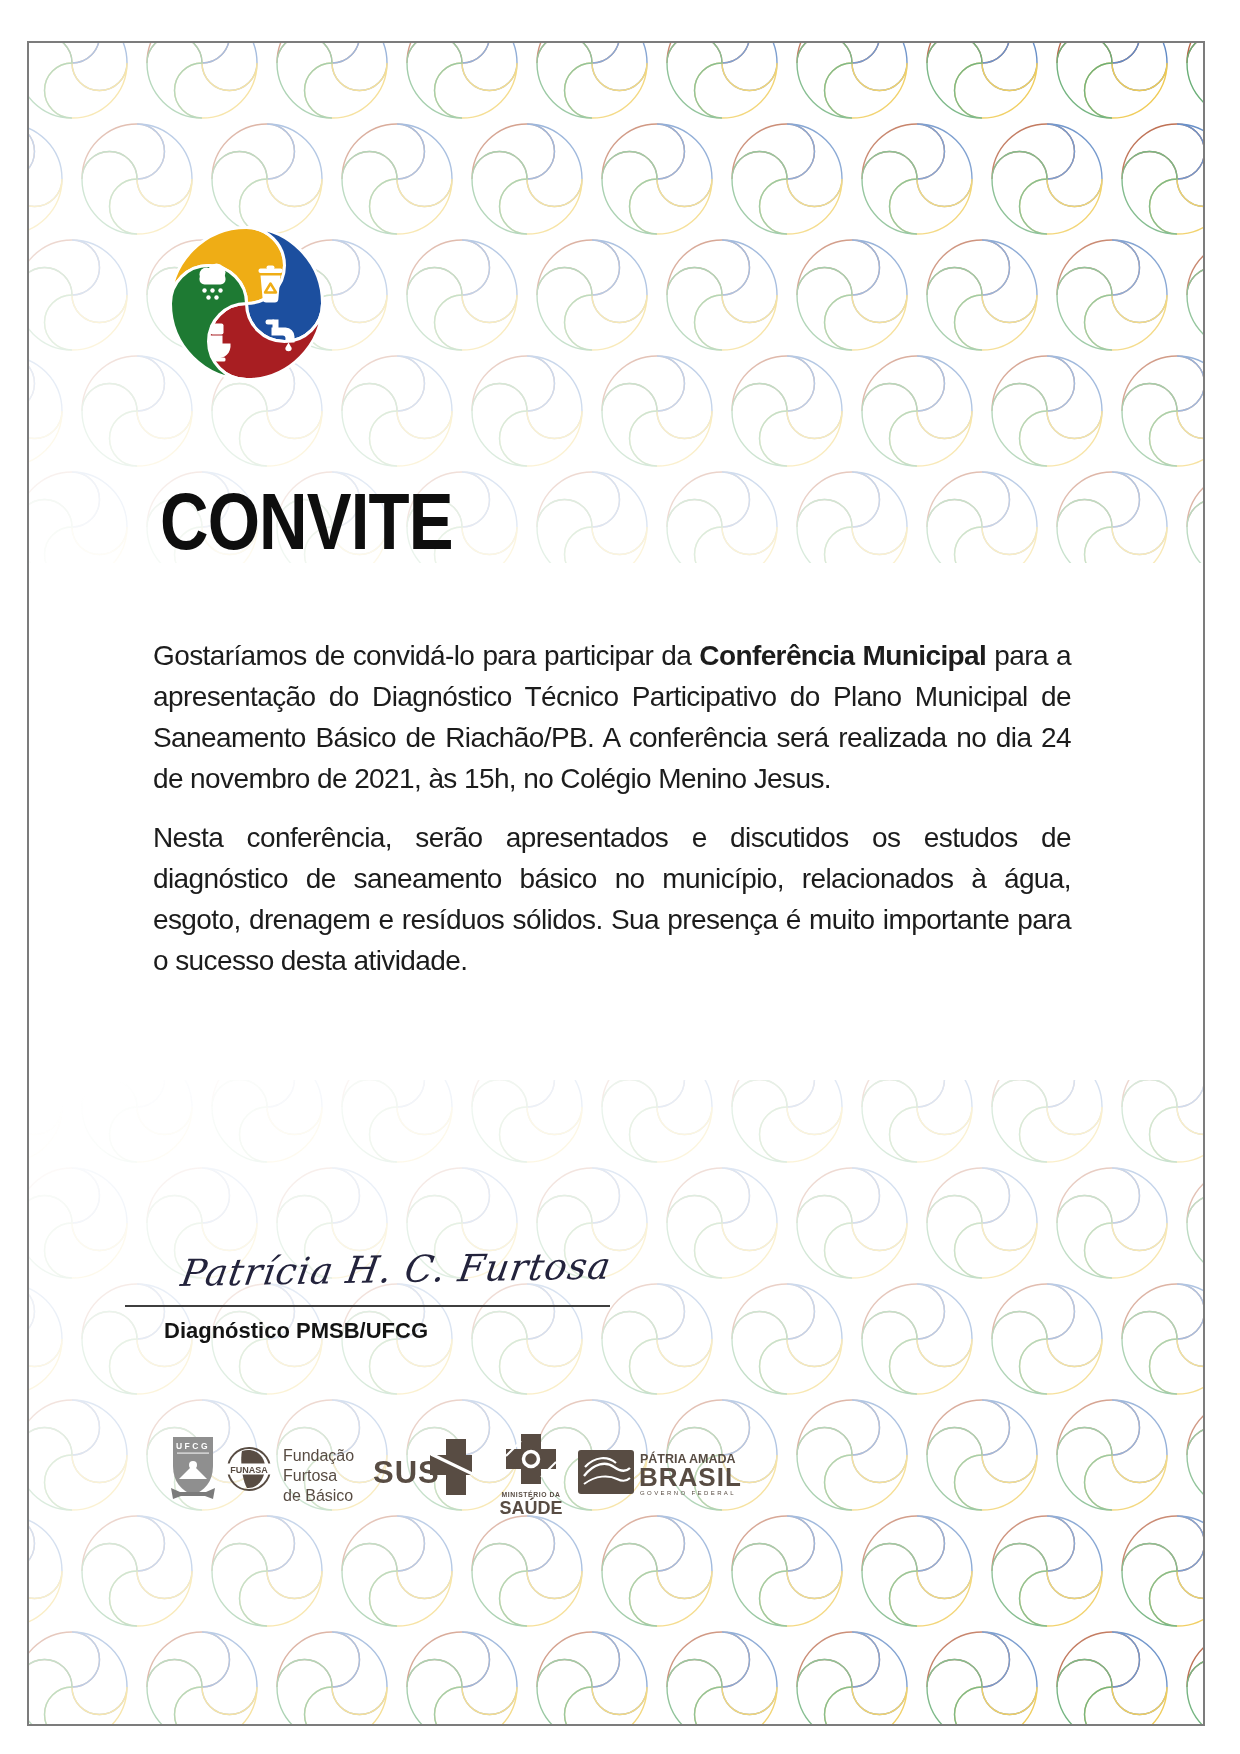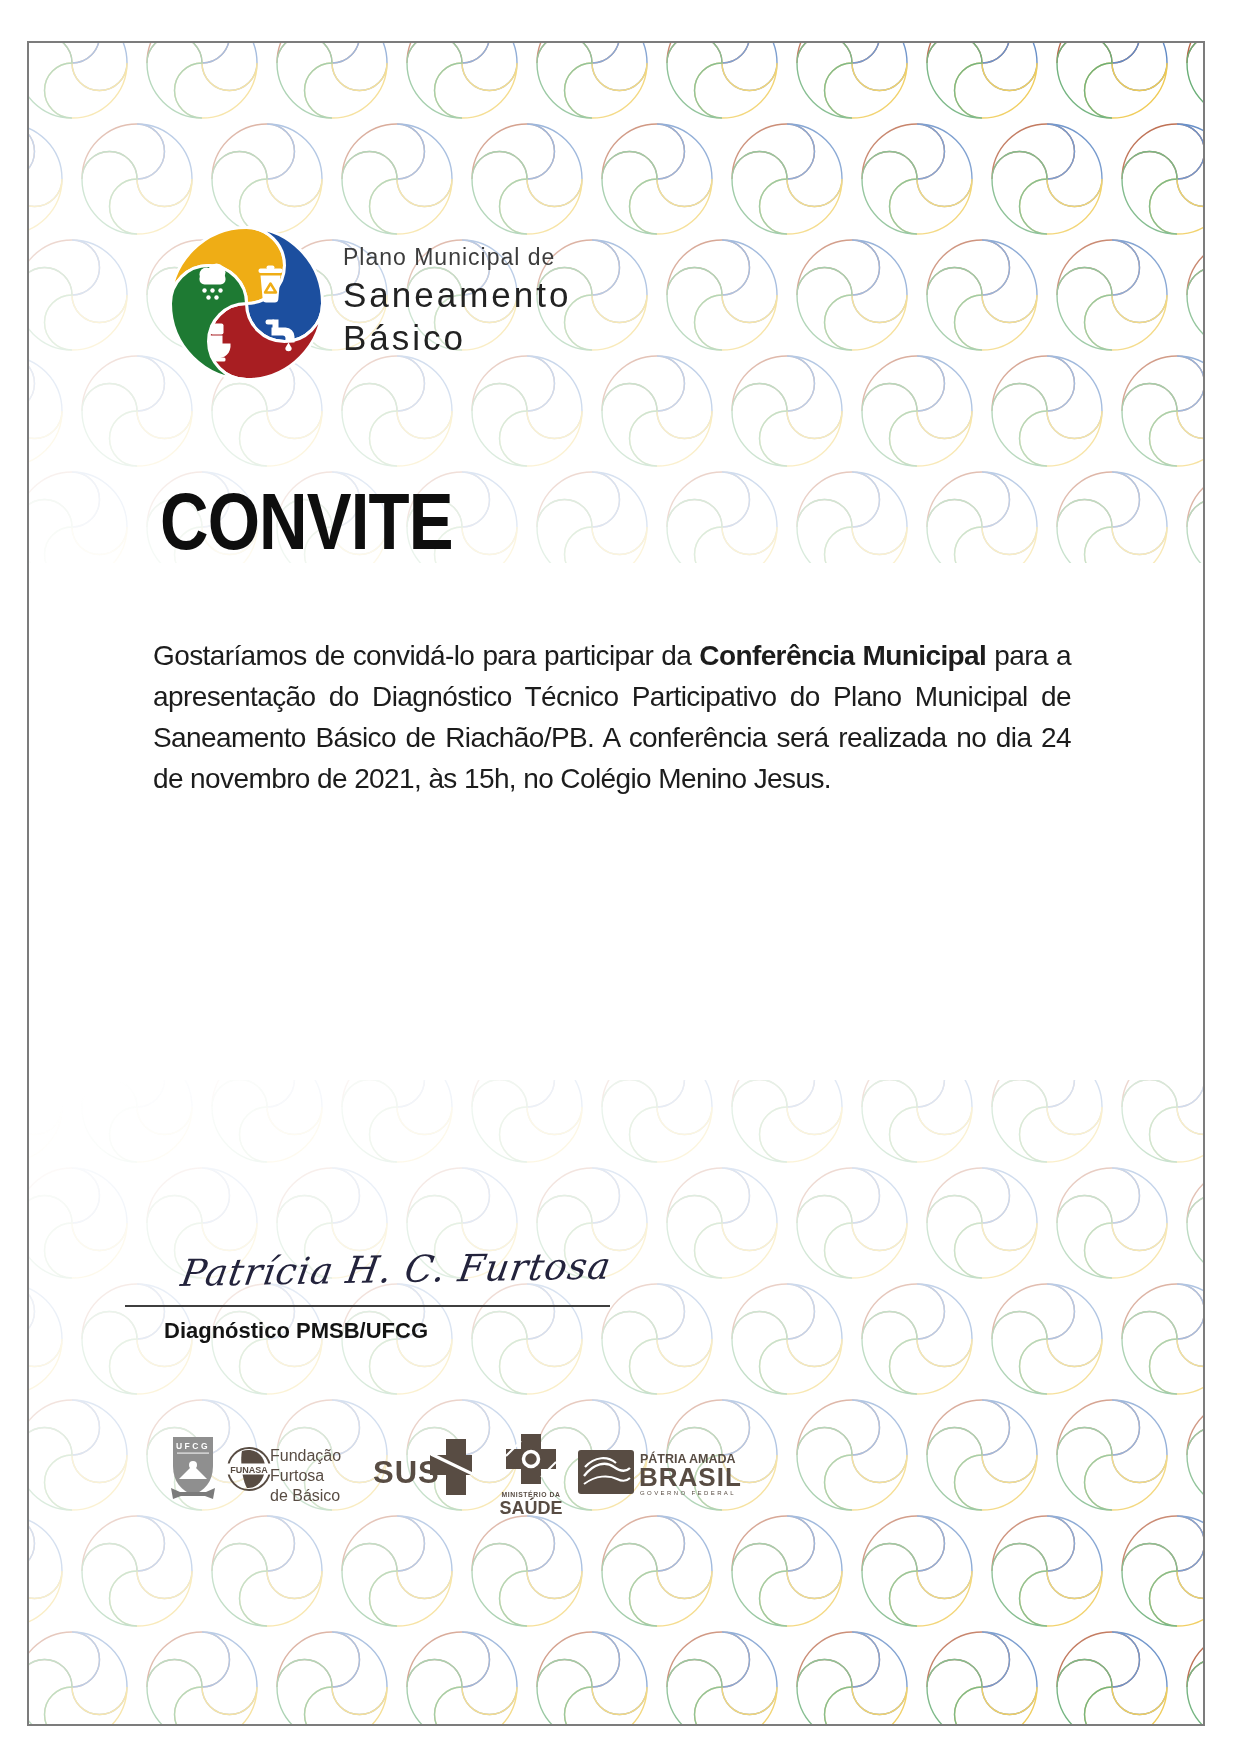--- a/index.html
+++ b/index.html
@@ -35,21 +35,21 @@
     position:absolute;left:178px;top:1252px;
     font-family:"DejaVu Serif",serif;font-style:italic;
     font-size:37px;color:#23233c;letter-spacing:1px;
     transform:rotate(-1deg) skewX(-10deg);transform-origin:left bottom;white-space:nowrap;
   }
   .sig-line{position:absolute;left:125px;top:1305px;width:485px;height:2px;background:#3f3f3f;}
   .sig-role{position:absolute;left:164px;top:1318px;font-size:22px;font-weight:600;color:#141414;white-space:nowrap;}
   
   .footer-logos{position:absolute;left:150px;top:1428px;width:640px;height:100px;}
   .footer-logos svg{position:absolute;display:block;}
-  .funasa-text{position:absolute;left:120px;top:18px;font-size:16px;line-height:20px;color:#584c43;}
+  .funasa-text{position:absolute;left:133px;top:18px;font-size:16px;line-height:20px;color:#584c43;}
   svg text{font-family:"Liberation Sans",sans-serif;}
 </style>
 </head>
 <body>
 
 <svg class="deco" width="1240" height="1754" viewBox="0 0 1240 1754" aria-hidden="true">
   <defs>
     <path id="blade" d="M -55,0 A 55,55 0 0 1 0,-55 A 27.5,27.5 0 0 1 0,0 A 27.5,27.5 0 0 0 -55,0 Z"></path>
     <g id="swirl" fill="none" stroke-width="1.4">
       <use href="#blade" stroke="#b0522f"></use>
@@ -122,31 +122,27 @@
         <path d="M-9,-6 h14 a9,9 0 0 1 9,9 v6 h-9 v-4 a3,3 0 0 0 -3,-3 h-11 z"></path>
         <path d="M8,9 l3.2,5.5 a3.2,3.2 0 1 1 -6.4,0 z"></path>
       </g>
 
       <g transform="translate(-27,37)" fill="#ffffff">
         <rect x="-9" y="-17" width="13" height="11" rx="2"></rect>
         <path d="M-11,-5 h14 v8 h8 c1,10 -6,15 -14,15 c-5,0 -8,-5 -8,-10 z"></path>
         <rect x="-7" y="17" width="13" height="4" rx="1.5"></rect>
       </g>
     </svg>
-    <div class="logo-text">
-      <div class="logo-sub">Plano Municipal de</div>
-      <div class="logo-main">Saneamento</div>
-      <div class="logo-main">Básico</div>
-    </div>
   </div>
 
   <h1 class="page-title">CONVITE</h1>
 
   <div class="body-text">
     <p><span>Gostaríamos de convidá-lo para participar da </span><b>Conferência Municipal</b><span> para a apresentação do Diagnóstico Técnico Participativo do Plano Municipal de Saneamento Básico de Riachão/PB. A conferência será realizada no dia 24 de novembro de 2021, às 15h, no Colégio Menino Jesus.</span></p>
+    <p>Nesta conferência, serão apresentados e discutidos os estudos de diagnóstico de saneamento básico no município, relacionados à água, esgoto, drenagem e resíduos sólidos. Sua presença é muito importante para o sucesso desta atividade.</p>
   </div>
 
   <div class="sig-hand">Patrícia H. C. Furtosa</div>
   <div class="sig-line"></div>
   <div class="sig-role">Diagnóstico PMSB/UFCG</div>
 
   <div class="footer-logos">
 
     <svg style="left:20px;top:8px;" width="46" height="66" viewBox="0 0 46 66">
       <path d="M3,1 H43 V30 C43,46 34,55 23,59 C12,55 3,46 3,30 Z" fill="#8f8f8f"></path>

